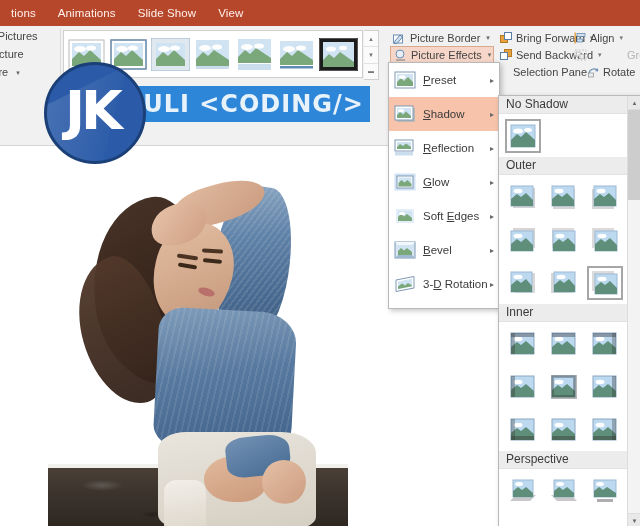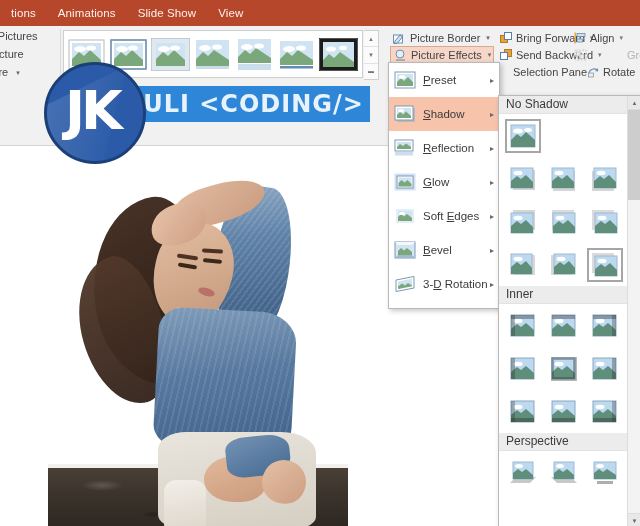--- a/index.html
+++ b/index.html
@@ -554,20 +554,21 @@
       <div class="pcell hl">
         <svg class="pthumb" viewBox="0 0 26 24">
           <rect x="1" y="1" width="24" height="22" fill="#bcd9f0" stroke="#9cb9d2"></rect>
           <path d="M1 16l6-6 4 3 5-5 9 8v7H1z" fill="#5f8f7a"></path>
           <ellipse cx="8" cy="7" rx="5" ry="2.5" fill="#fff"></ellipse>
           <ellipse cx="18" cy="6" rx="4" ry="2" fill="#fff"></ellipse>
         </svg>
       </div>
     </div>
 
+    <div class="pcat">Outer</div>
     <div class="prow">
       <div class="pcell">
         <svg class="pthumb" viewBox="0 0 26 24">
             <rect x="3" y="3" width="22" height="20" fill="#c3c3c3" opacity=".75"></rect>
             <rect x="1" y="1" width="22" height="20" fill="#bcd9f0" stroke="#9cb9d2"></rect>
             <path d="M1 14l6-5 4 3 5-4 7 7v6H1z" fill="#5f8f7a"></path>
             <ellipse cx="8" cy="6" rx="4.5" ry="2.2" fill="#fff"></ellipse>
           </svg>
       </div>
       <div class="pcell">

